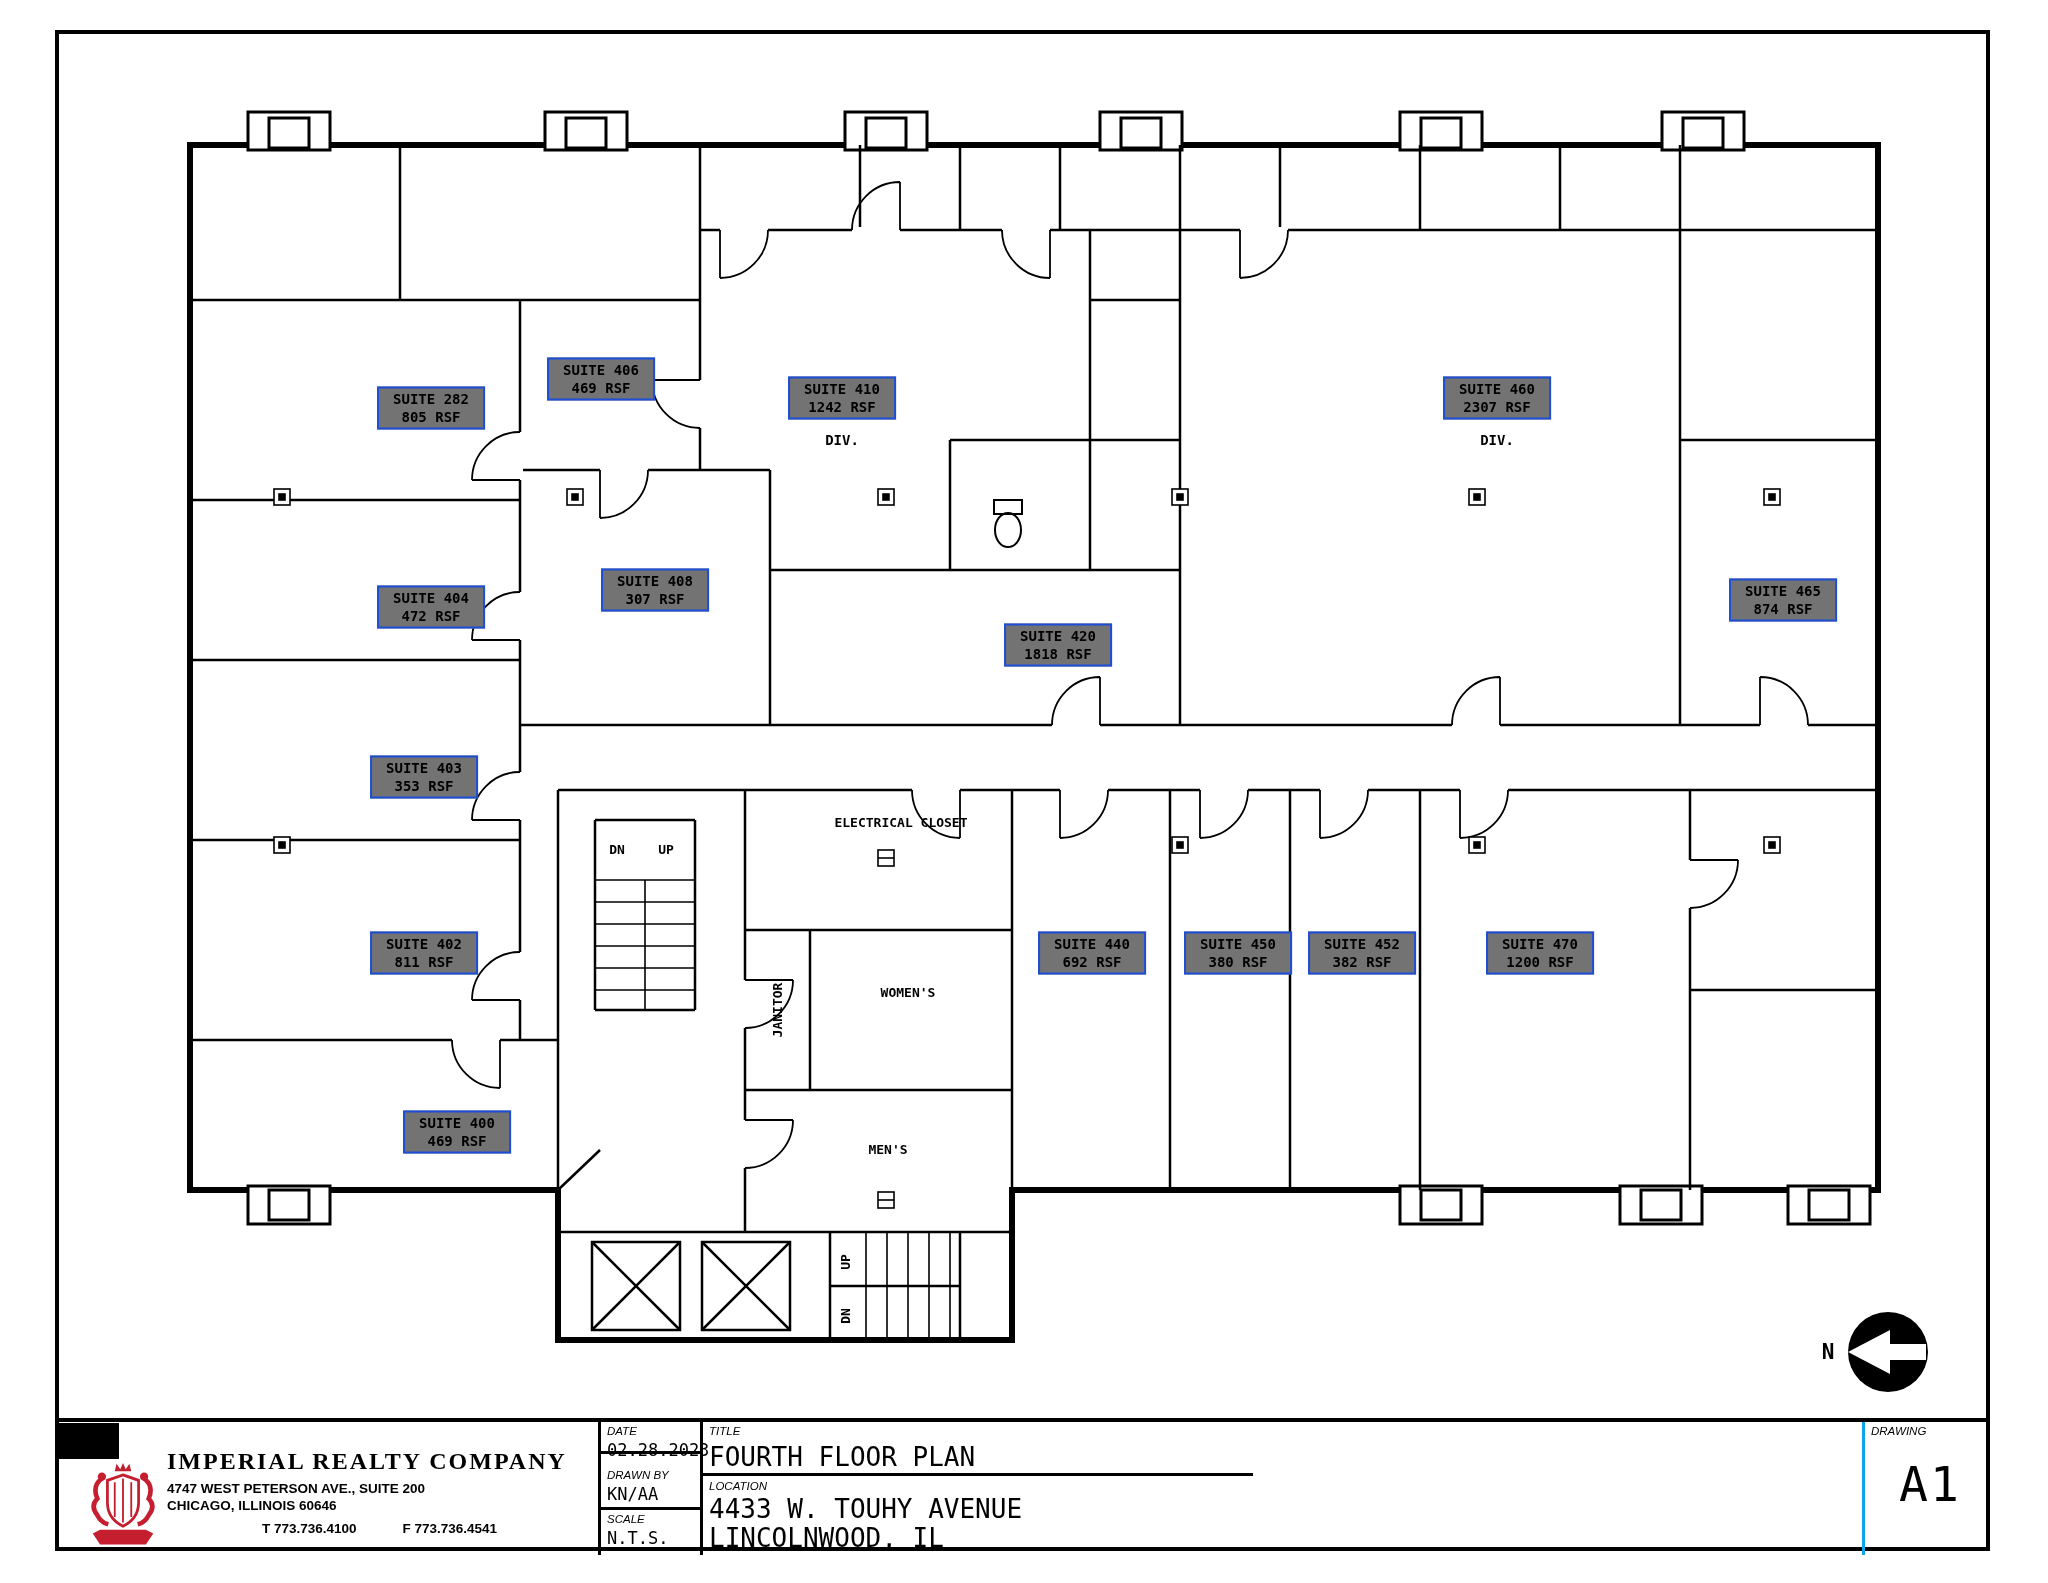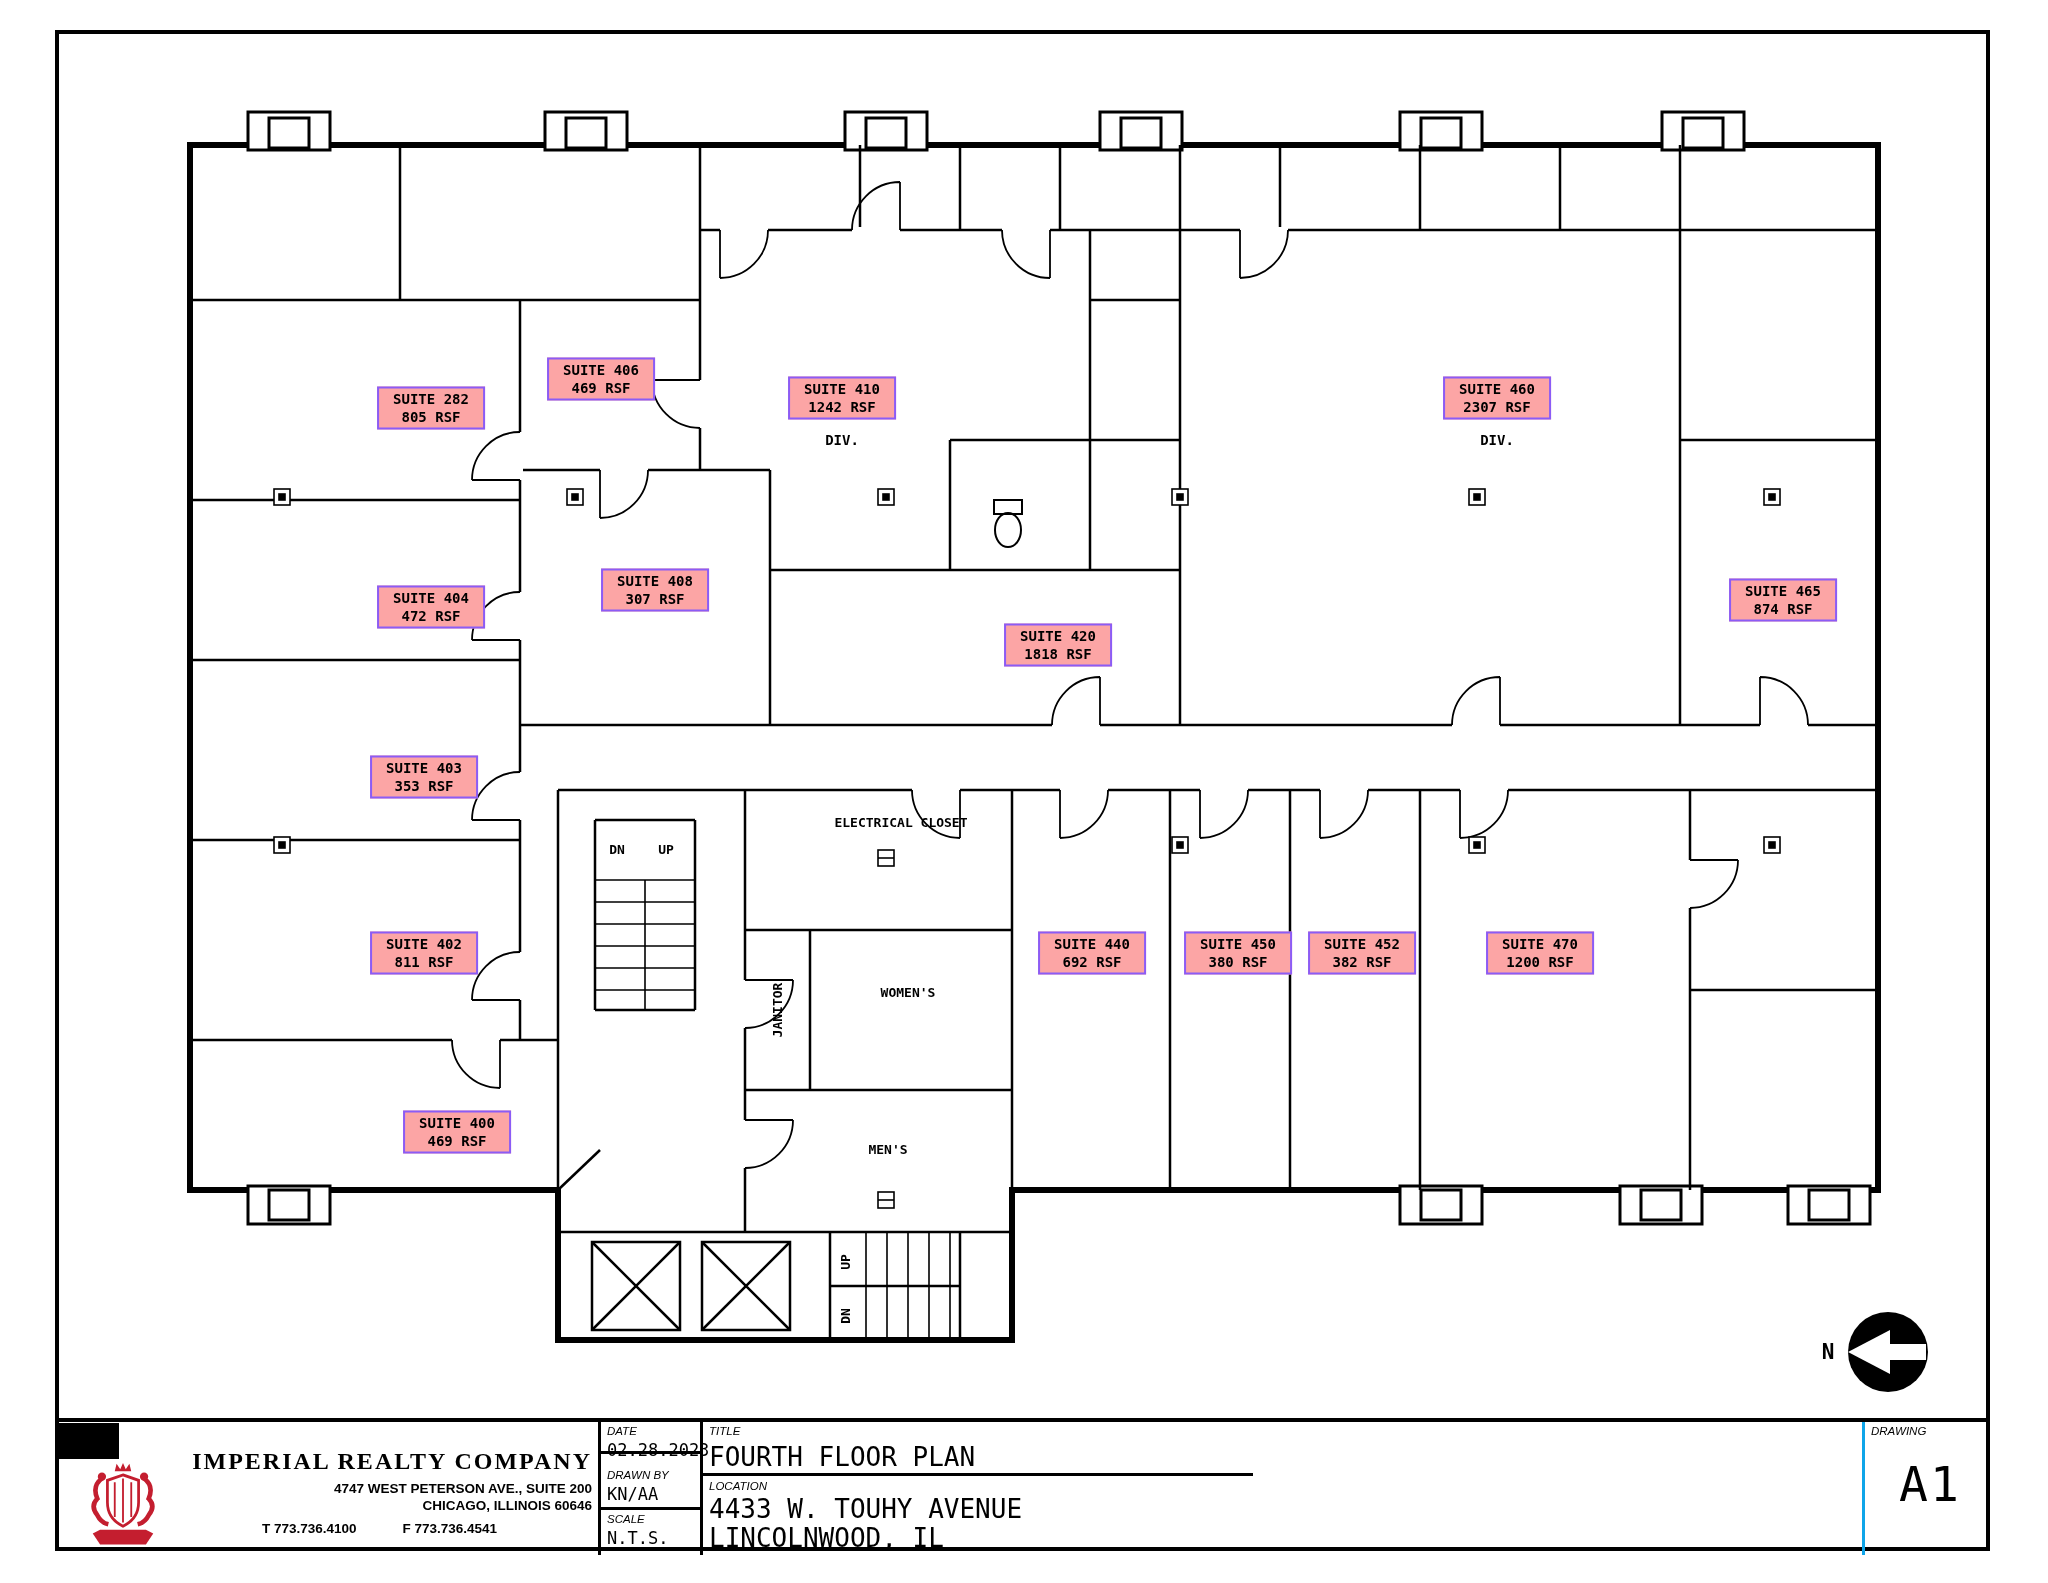--- a/index.html
+++ b/index.html
@@ -3,22 +3,22 @@
 <meta charset="utf-8">
 <style>
   html,body{margin:0;padding:0;background:#fff;}
   .sheet{position:relative;width:2048px;height:1583px;background:#fff;overflow:hidden;
          font-family:"DejaVu Sans Mono",monospace;color:#000;}
   .sheet-border{position:absolute;left:55px;top:30px;width:1935px;height:1521px;
                 border:4px solid #000;box-sizing:border-box;}
   .plan-svg{position:absolute;left:0;top:0;}
 
   
-  .room-label{position:absolute;transform:translate(-50%,-50%);border:2px solid #8b5cf6;
-              background:#fca5a5;padding:2px 14px;font-size:14px;font-weight:700;
+  .room-label{position:absolute;transform:translate(-50%,-50%);border:2px solid #1d4ed8;
+              background:#737373;padding:2px 14px;font-size:14px;font-weight:700;
               text-align:center;line-height:1.25;white-space:nowrap;}
   .plain-label{position:absolute;transform:translate(-50%,-50%);font-size:13px;
                font-weight:700;white-space:nowrap;background:transparent;}
   .rot{transform:translate(-50%,-50%) rotate(-90deg);}
   .div-note{position:absolute;transform:translate(-50%,-50%);font-size:14px;font-weight:700;}
   .north-n{font-size:21px;}
 
   
   .titleblock{position:absolute;left:57px;top:1418px;width:1933px;height:133px;
               border-top:4px solid #000;box-sizing:border-box;}
@@ -27,21 +27,21 @@
   .tb-datecol{left:541px;width:102px;border-left:3px solid #000;}
   .tb-titlecol{left:643px;width:553px;border-left:3px solid #000;}
   .tb-draft{left:1196px;width:609px;border-left:3px solid #000;}
   .tb-drawing{left:1805px;width:128px;border-left:3px solid #0ea5e9;}
   .tb-row{position:absolute;left:0;right:0;box-sizing:border-box;}
   .tb-label{font-family:"Liberation Sans",sans-serif;font-style:italic;font-size:11.5px;
             position:absolute;left:6px;top:3px;}
   .tb-value{position:absolute;left:6px;font-weight:400;}
   .black-bar{position:absolute;left:1px;top:1px;width:61px;height:36px;background:#000;}
   .crest{position:absolute;left:26px;top:40px;}
-  .company-text{position:absolute;left:110px;top:26px;width:425px;text-align:right;}
+  .company-text{position:absolute;left:110px;top:26px;width:425px;text-align:left;}
   .company-name{font-family:"Liberation Serif",serif;font-size:24px;font-weight:700;
                 letter-spacing:2px;}
   .company-addr{font-family:"Liberation Sans",sans-serif;font-size:13.5px;font-weight:700;
                 margin-top:6px;}
   .company-phone{font-family:"Liberation Sans",sans-serif;font-size:13.5px;font-weight:700;
                  margin-top:8px;display:flex;justify-content:center;gap:46px;}
   .draft-big{position:absolute;left:32px;top:22px;font-size:58px;font-weight:400;
              letter-spacing:5px;white-space:nowrap;}
   .note-box{position:absolute;left:10px;top:96px;width:585px;height:30px;
             border:2px solid #000;box-sizing:border-box;font-size:16px;font-weight:700;

